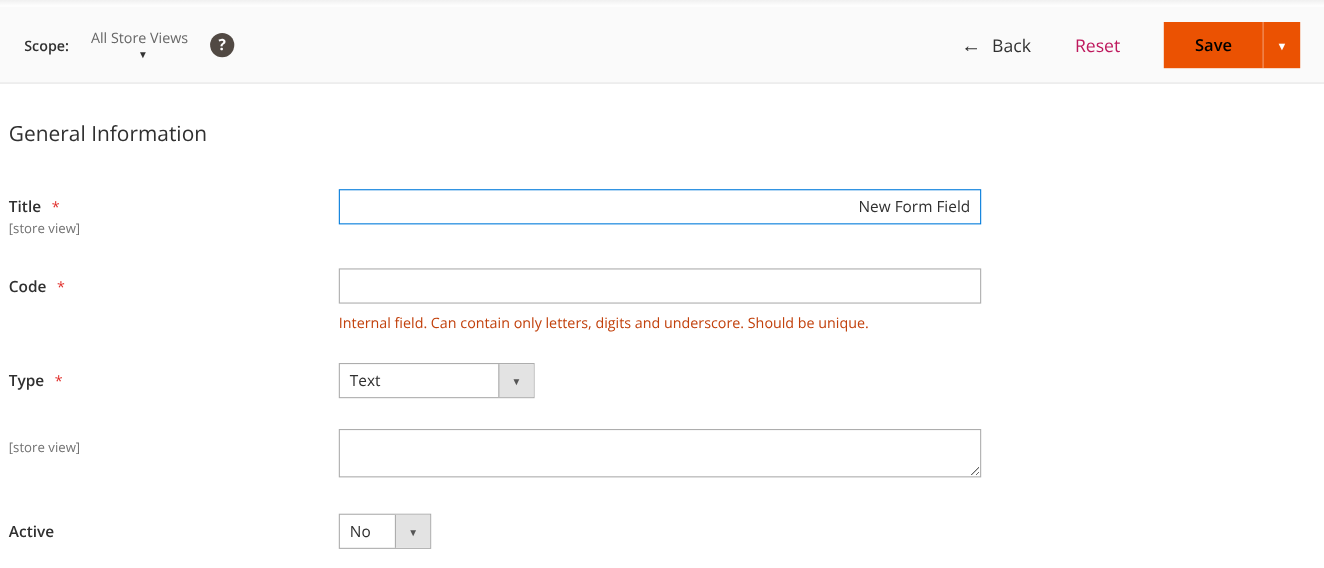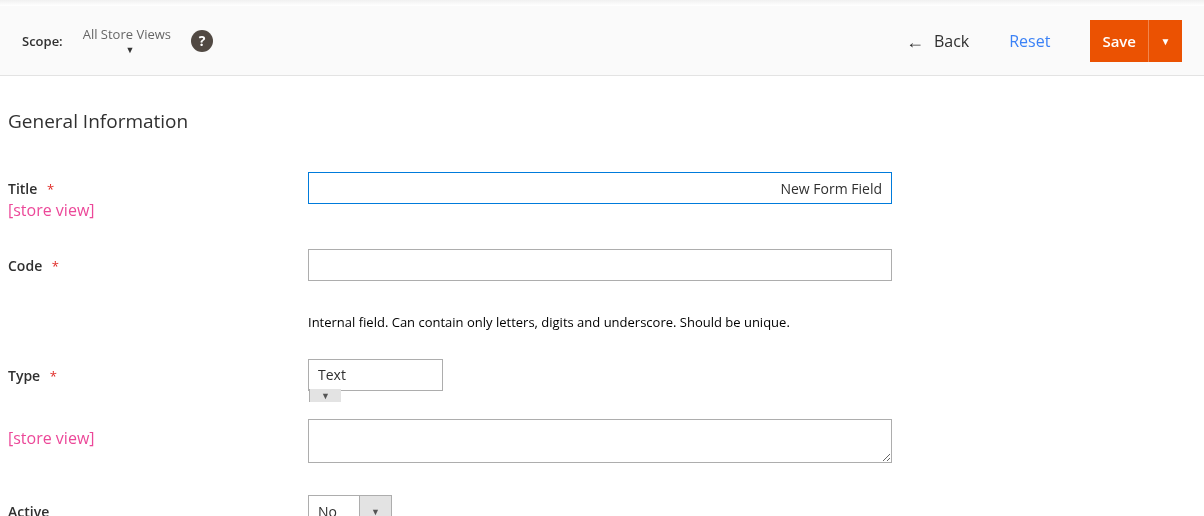--- a/index.html
+++ b/index.html
@@ -69,35 +69,35 @@
       color: #303030;
       font-size: 16px;
       cursor: pointer;
       margin-right: 40px;
     }
     .back-button .arrow {
       font-size: 18px;
       margin-right: 10px;
     }
     .reset-button {
-      color: #3b82f6;
+      color: #be185d;
       font-size: 16px;
       cursor: pointer;
       margin-right: 40px;
     }
     .save-group {
       display: flex;
     }
     .save-button {
       background: #eb5202;
-      color: #ffffff;
+      color: #000000;
       font-weight: 600;
       font-size: 15px;
       border: none;
-      padding: 11px 12px;
+      padding: 11px 28px;
       cursor: pointer;
       font-family: inherit;
     }
     .save-dropdown {
       background: #eb5202;
       color: #fff;
       border: none;
       border-left: 1px solid rgba(255,255,255,0.3);
       width: 34px;
       display: flex;
@@ -130,54 +130,53 @@
       font-weight: 600;
       font-size: 14px;
       color: #303030;
     }
     .required-mark {
       color: #e02b27;
       margin-left: 6px;
       font-size: 13px;
     }
     .scope-note {
-      color: #ec4899;
-      font-size: 16px;
+      color: #737373;
+      font-size: 12px;
       margin-top: 1px;
     }
     .input-col {
       flex: 0 0 auto;
     }
     .text-input {
       width: 584px;
       height: 32px;
       border: 1px solid #adadad;
       padding: 5px 9px;
       font-size: 14px;
       font-family: inherit;
       color: #303030;
       text-align: right;
     }
     .text-input.focused {
       border-color: #007bdb;
     }
     .field-note {
-      color: #000000;
+      color: #c2410c;
       font-size: 13px;
-      margin-top: 32px;
+      margin-top: 8px;
     }
     .select-wrap {
       display: flex;
       border: 1px solid #adadad;
       height: 32px;
       background: #fff;
     }
     .select-wrap.w150 {
-      width: 135px;
-      flex-direction: column;
+      width: 178px;
     }
     .select-wrap.w84 {
       width: 84px;
     }
     .select-value {
       flex: 1;
       padding: 5px 9px;
       font-size: 14px;
       color: #303030;
       display: flex;

